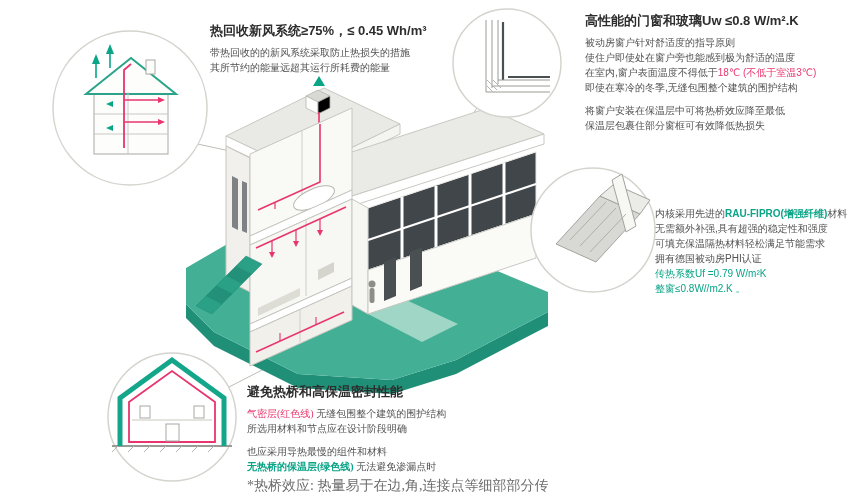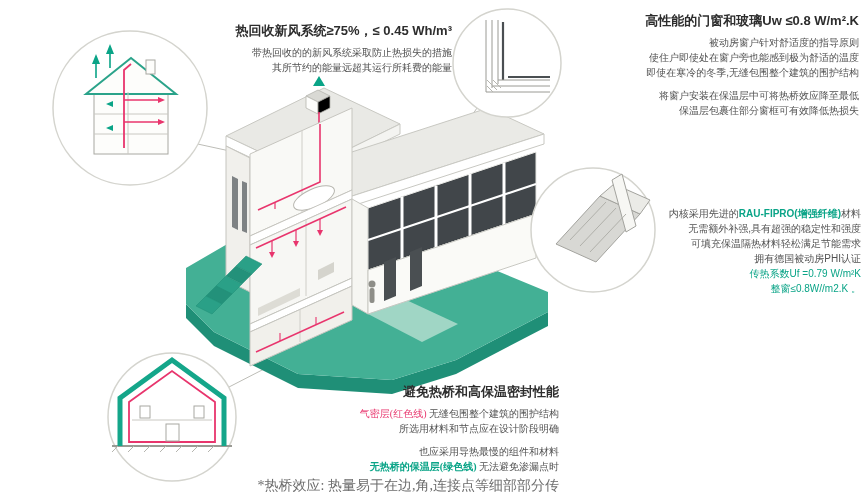--- a/index.html
+++ b/index.html
@@ -1,18 +1,18 @@
 <!DOCTYPE html>
 <html><head>
 <meta charset="utf-8">
 <style>
   *{margin:0;padding:0;box-sizing:border-box}
   html,body{width:865px;height:492px;background:#ffffff;overflow:hidden;
     font-family:"Liberation Sans","DejaVu Sans",sans-serif;}
-  .canvas{position:absolute;left:0;top:0;width:865px;height:492px;background:#fff;text-align:right;}
+  .canvas{position:absolute;left:0;top:0;width:865px;height:492px;background:#fff;}
   svg.scene{position:absolute;left:0;top:0;}
   .tb{position:absolute;color:#525252;}
   .tb .title{font-weight:bold;color:#2d2d2d;font-size:13px;line-height:1.35;margin-bottom:5px;}
   .tb .line{font-size:10px;line-height:1.5;}
   .gap{height:8px;}
   .hl-red{color:#e8356d;}
   .hl-teal{color:#0aa487;font-weight:bold;}
   .teal-bold{color:#0aa487;font-weight:normal;}
   .footnote{font-size:14px;color:#6d6d6d;margin-top:3px;}
 </style>
@@ -206,20 +206,21 @@
 <div class="tb" style="left:210px;top:22px;width:242px;">
   <div class="title">热回收新风系统≥75%，≤ 0.45 Wh/m³</div>
   <div class="line">带热回收的的新风系统采取防止热损失的措施</div>
   <div class="line">其所节约的能量远超其运行所耗费的能量</div>
 </div>
 
 <div class="tb" style="left:585px;top:12px;width:274px;">
   <div class="title">高性能的门窗和玻璃Uw ≤0.8 W/m².K</div>
   <div class="line">被动房窗户针对舒适度的指导原则</div>
   <div class="line">使住户即使处在窗户旁也能感到极为舒适的温度</div>
+  <div class="line"><span>在室内,窗户表面温度不得低于</span><span class="hl-red">18℃ (不低于室温3℃)</span></div>
   <div class="line">即使在寒冷的冬季,无缝包围整个建筑的围护结构</div>
   <div class="gap"></div>
   <div class="line">将窗户安装在保温层中可将热桥效应降至最低</div>
   <div class="line">保温层包裹住部分窗框可有效降低热损失</div>
 </div>
 
 <div class="tb" style="left:655px;top:206px;width:206px;">
   <div class="line"><span>内核采用先进的</span><span class="hl-teal">RAU-FIPRO(增强纤维)</span><span>材料</span></div>
   <div class="line">无需额外补强,具有超强的稳定性和强度</div>
   <div class="line">可填充保温隔热材料轻松满足节能需求</div>

